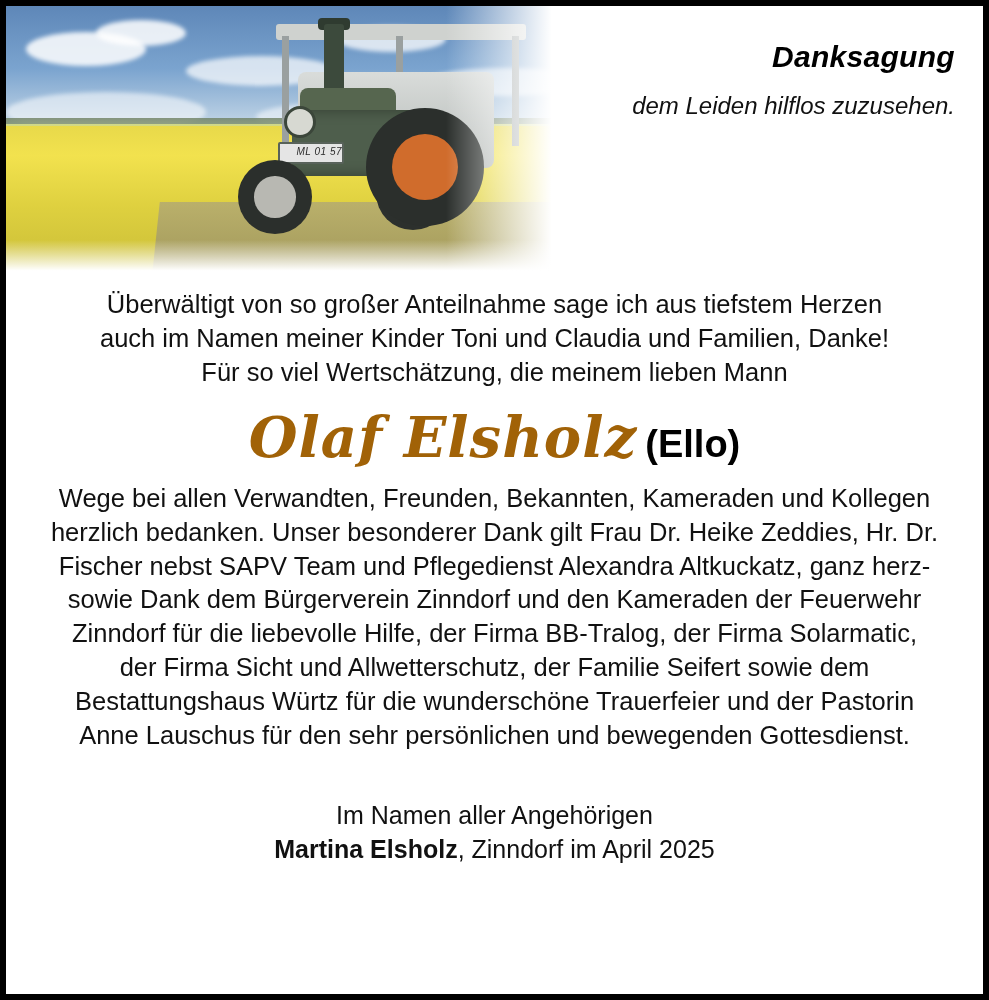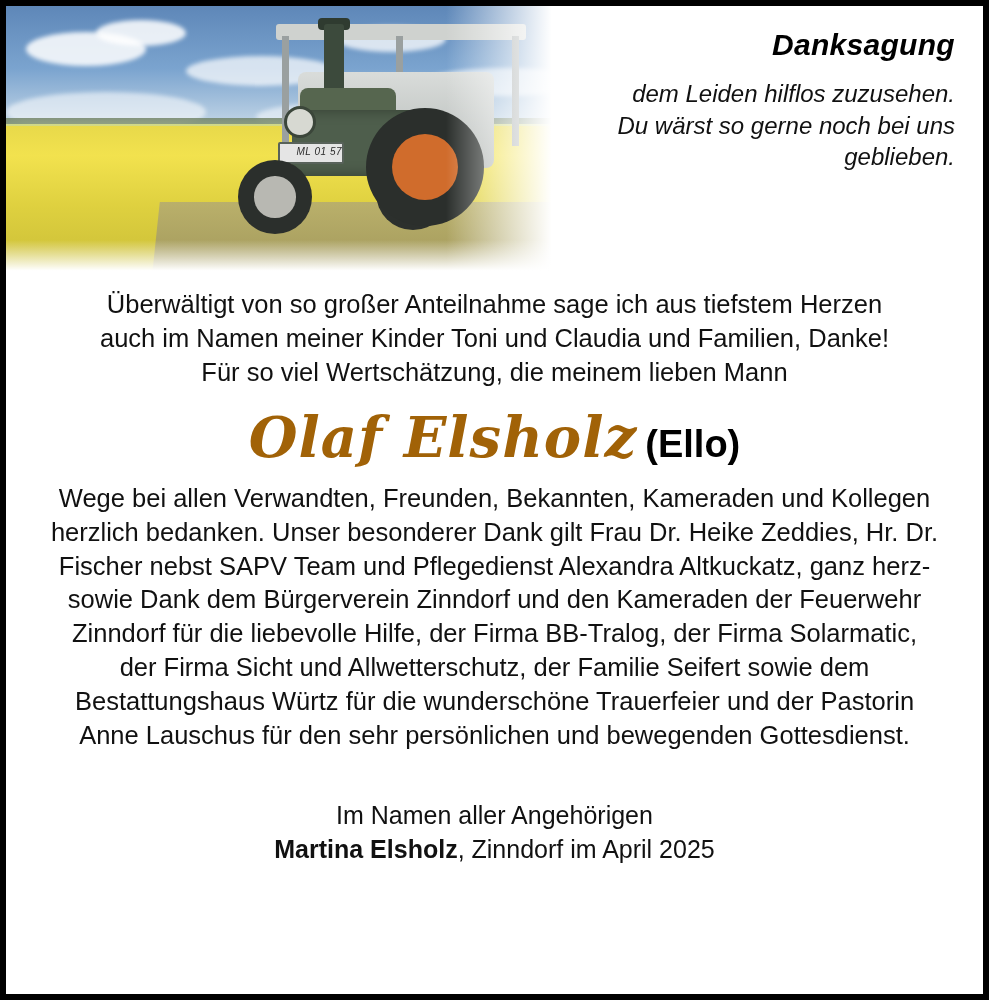--- a/index.html
+++ b/index.html
@@ -217,21 +217,21 @@
     height: 34px;
     background: linear-gradient(180deg, rgba(255,255,255,0) 0%, #ffffff 90%);
   }
   
   .verse {
     flex: 1;
     padding: 22px 28px 0 0;
     text-align: right;
   }
   .verse h1 {
-    margin: 0 0 16px 0;
+    margin: 12px 0 16px 0;
     font-size: 30px;
     font-style: italic;
     font-weight: bold;
     letter-spacing: .3px;
     color: #000;
   }
   .verse p {
     margin: 0;
     font-size: 24px;
     font-style: italic;
@@ -325,21 +325,20 @@
         <div class="wheel w-front"></div>
       </div>
 
       <div class="photo-fade"></div>
       <div class="photo-fade-bottom"></div>
     </div>
 
     <div class="verse">
       <h1>Danksagung</h1>
       <p>dem Leiden hilflos zuzusehen.</p>
-      <p>Du wärst so gerne noch bei uns geblieben.</p>
     </div>
   </div>
 
   <div class="body-wrap">
 
     <div class="intro">
       <div>Überwältigt von so großer Anteilnahme sage ich aus tiefstem Herzen</div>
       <div>auch im Namen meiner Kinder Toni und Claudia und Familien, Danke!</div>
       <div>Für so viel Wertschätzung, die meinem lieben Mann</div>
     </div>

